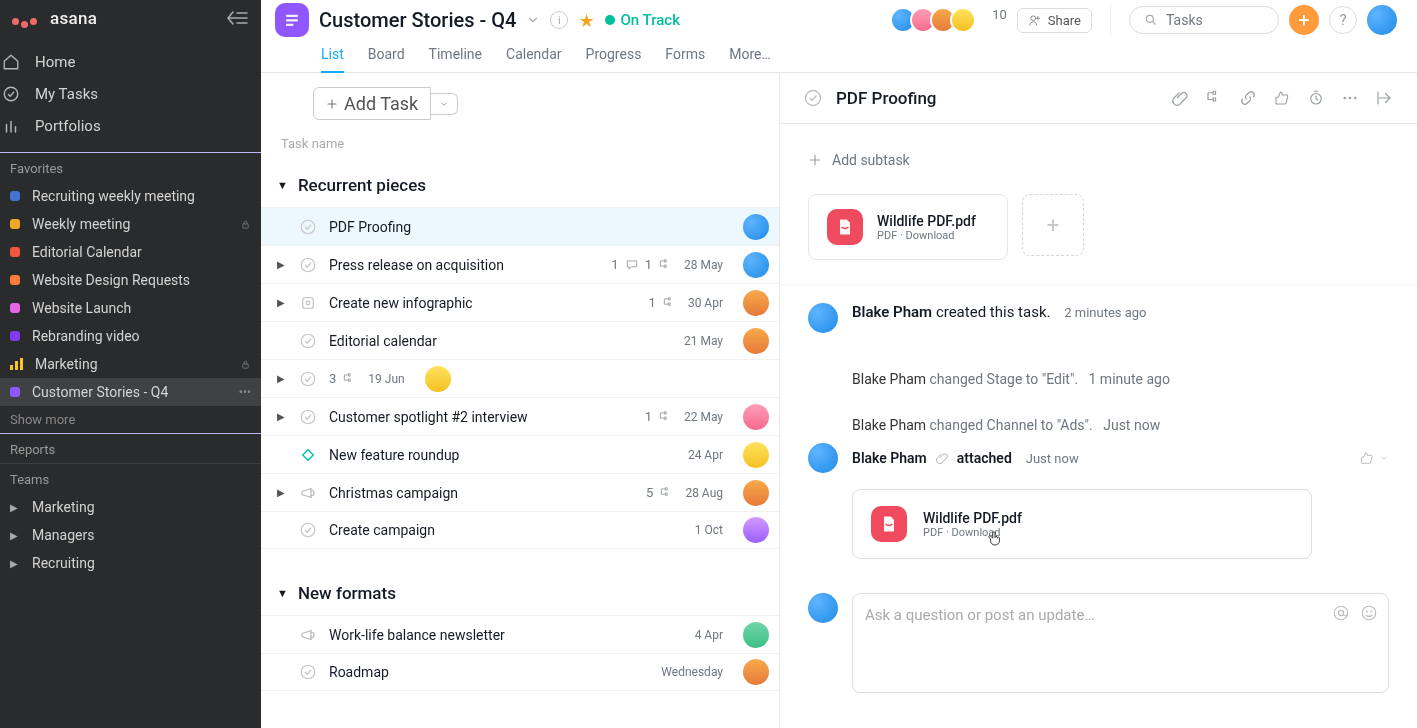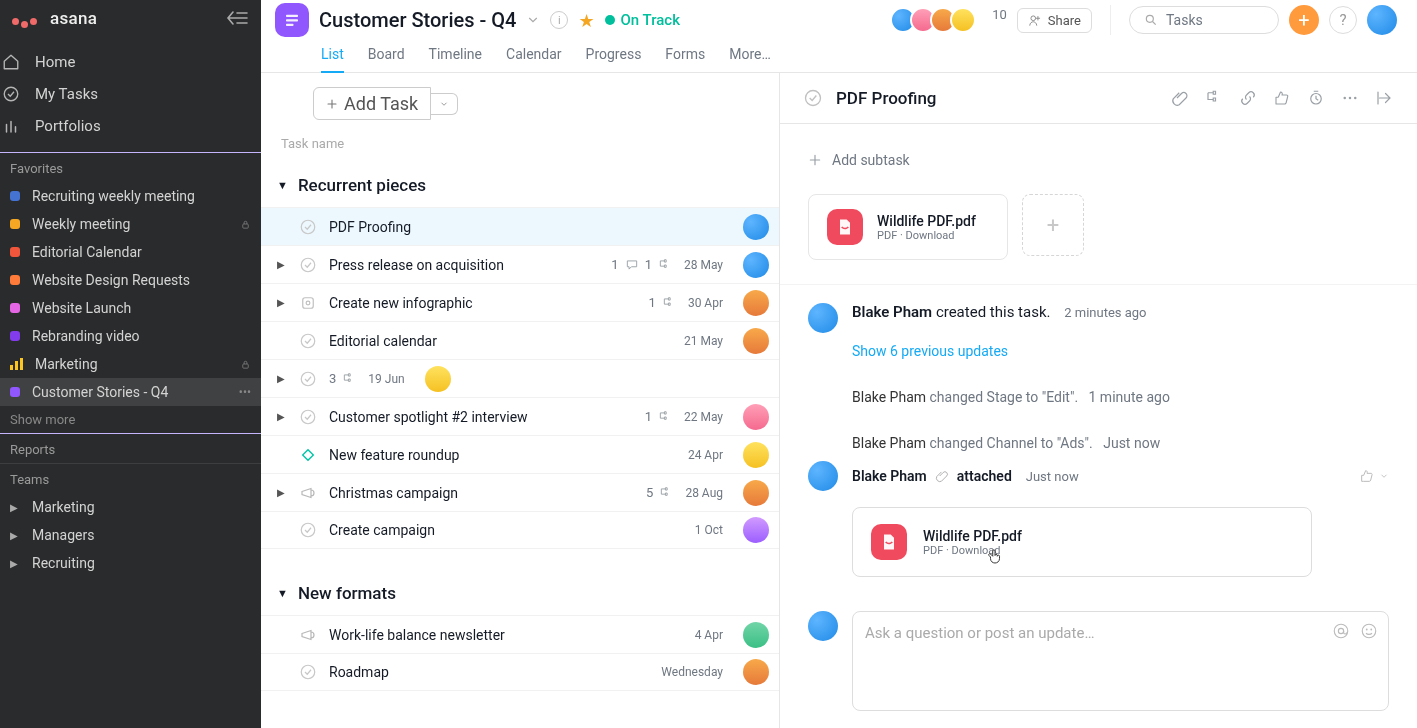--- a/index.html
+++ b/index.html
@@ -658,21 +658,20 @@
             <div>
               <span class="feed-text">
                 <b style="font-weight:600;">Blake Pham</b>
                 <span style="font-weight:400;text-align:center;">created this task.</span>
               </span>
               <span class="feed-ts">2 minutes ago</span>
             </div>
           </div>
 
           <div class="sub-lines">
-            <div class="link">Show 6 previous updates</div>
             <div class="muted-line">
               <b>Blake Pham</b>
               <span>changed Stage to "Edit".</span>
               &nbsp;&nbsp;<span>1 minute ago</span>
             </div>
             <div class="muted-line">
               <b>Blake Pham</b>
               <span>changed Channel to "Ads".</span>
               &nbsp;&nbsp;<span>Just now</span>
             </div>

